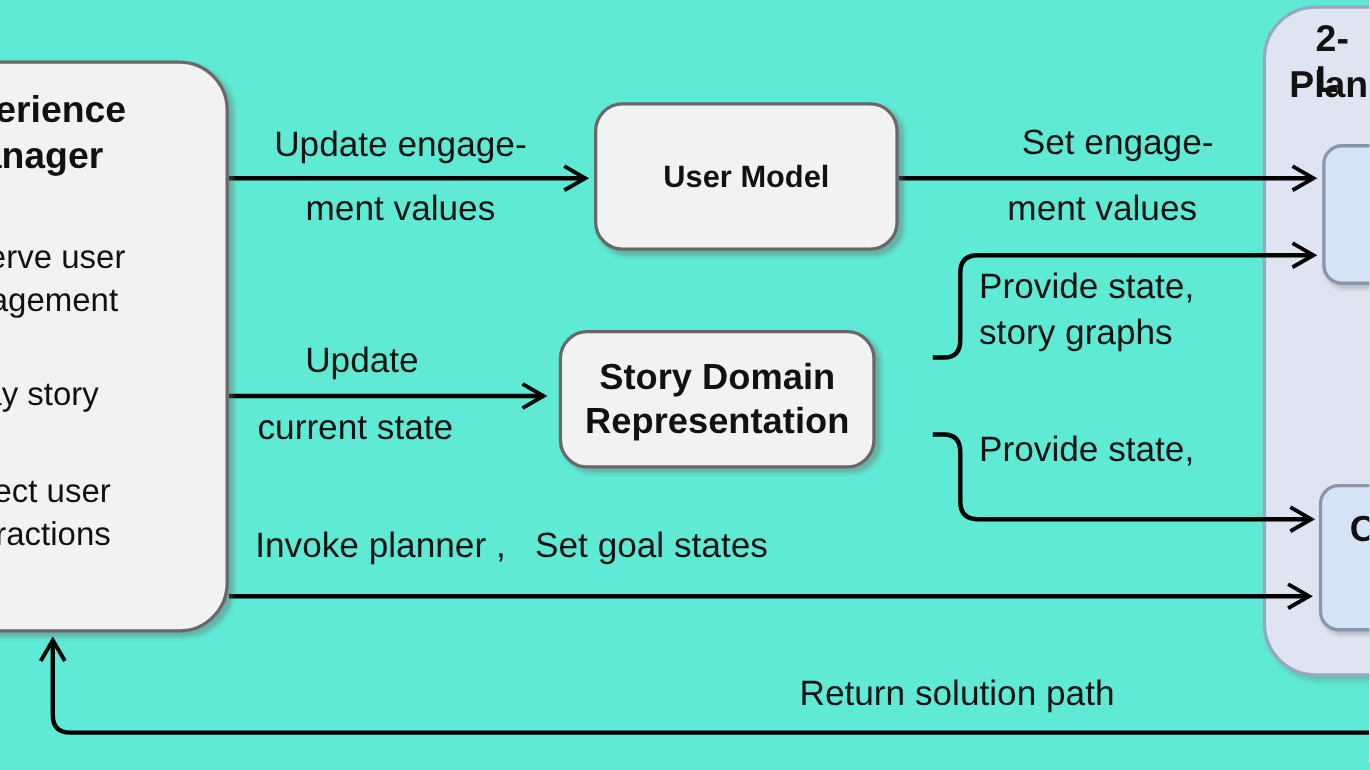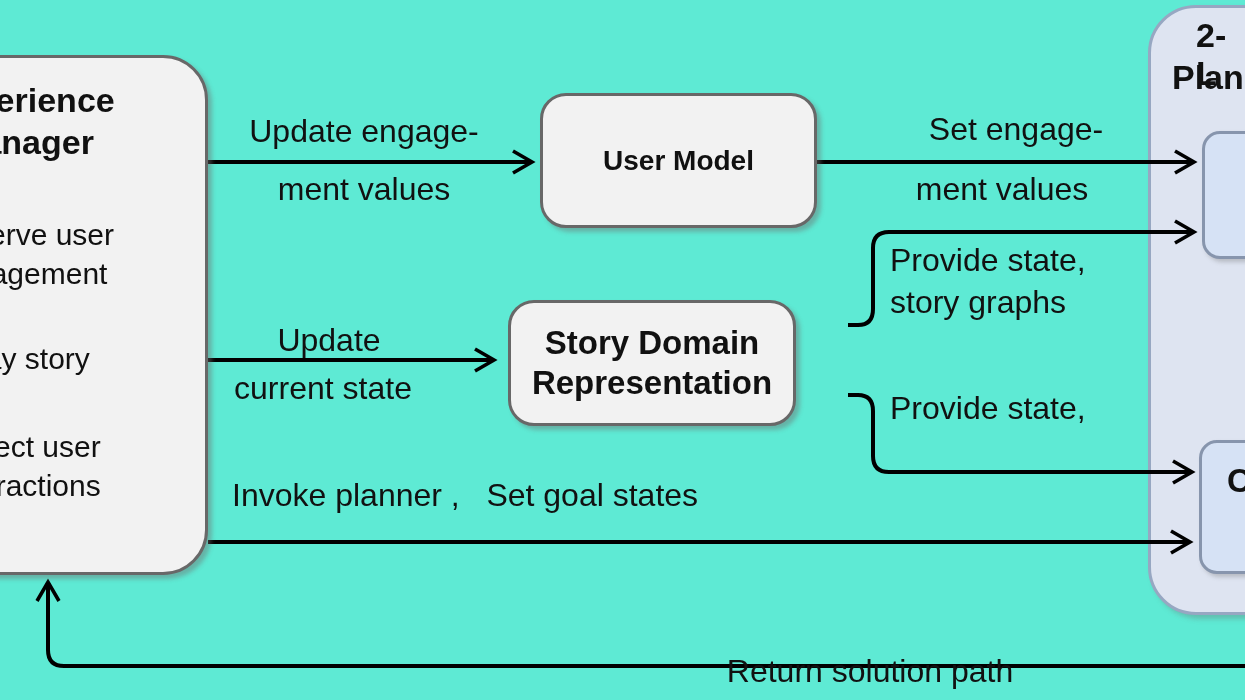--- a/index.html
+++ b/index.html
@@ -82,28 +82,28 @@
 
   <div class="node z4" style="left:508px;top:300px;width:288px;height:126px;border-radius:26px;
               display:flex;align-items:center;justify-content:center;">
     <div class="ml bold center" style="font-size:33px;line-height:40px;">Story Domain
 Representation</div>
   </div>
 
   <span class="lbl c z4" style="left:364px;top:112px;">Update engage-</span>
   <span class="lbl c z4" style="left:364px;top:170px;">ment values</span>
 
-  <span class="lbl c z4" style="left:329px;top:321px;">Update</span>
+  <span class="lbl c z4" style="left:329px;top:308px;">Update</span>
   <span class="lbl c z4" style="left:323px;top:369px;">current state</span>
 
   <span class="lbl pre z4" style="left:232px;top:476px;">Invoke planner ,   Set goal states</span>
 
   <span class="lbl c z4" style="left:1016px;top:110px;">Set engage-</span>
   <span class="lbl c z4" style="left:1002px;top:170px;">ment values</span>
 
   <span class="lbl z4" style="left:890px;top:241px;">Provide state,</span>
   <span class="lbl z4" style="left:890px;top:283px;">story graphs</span>
 
   <span class="lbl z4" style="left:890px;top:389px;">Provide state,</span>
 
-  <span class="lbl c z4" style="left:870px;top:611px;margin-top:41px;">Return solution path</span>
+  <span class="lbl c z4" style="left:870px;top:611px;">Return solution path</span>
 
 </div>
 
 </body></html>

